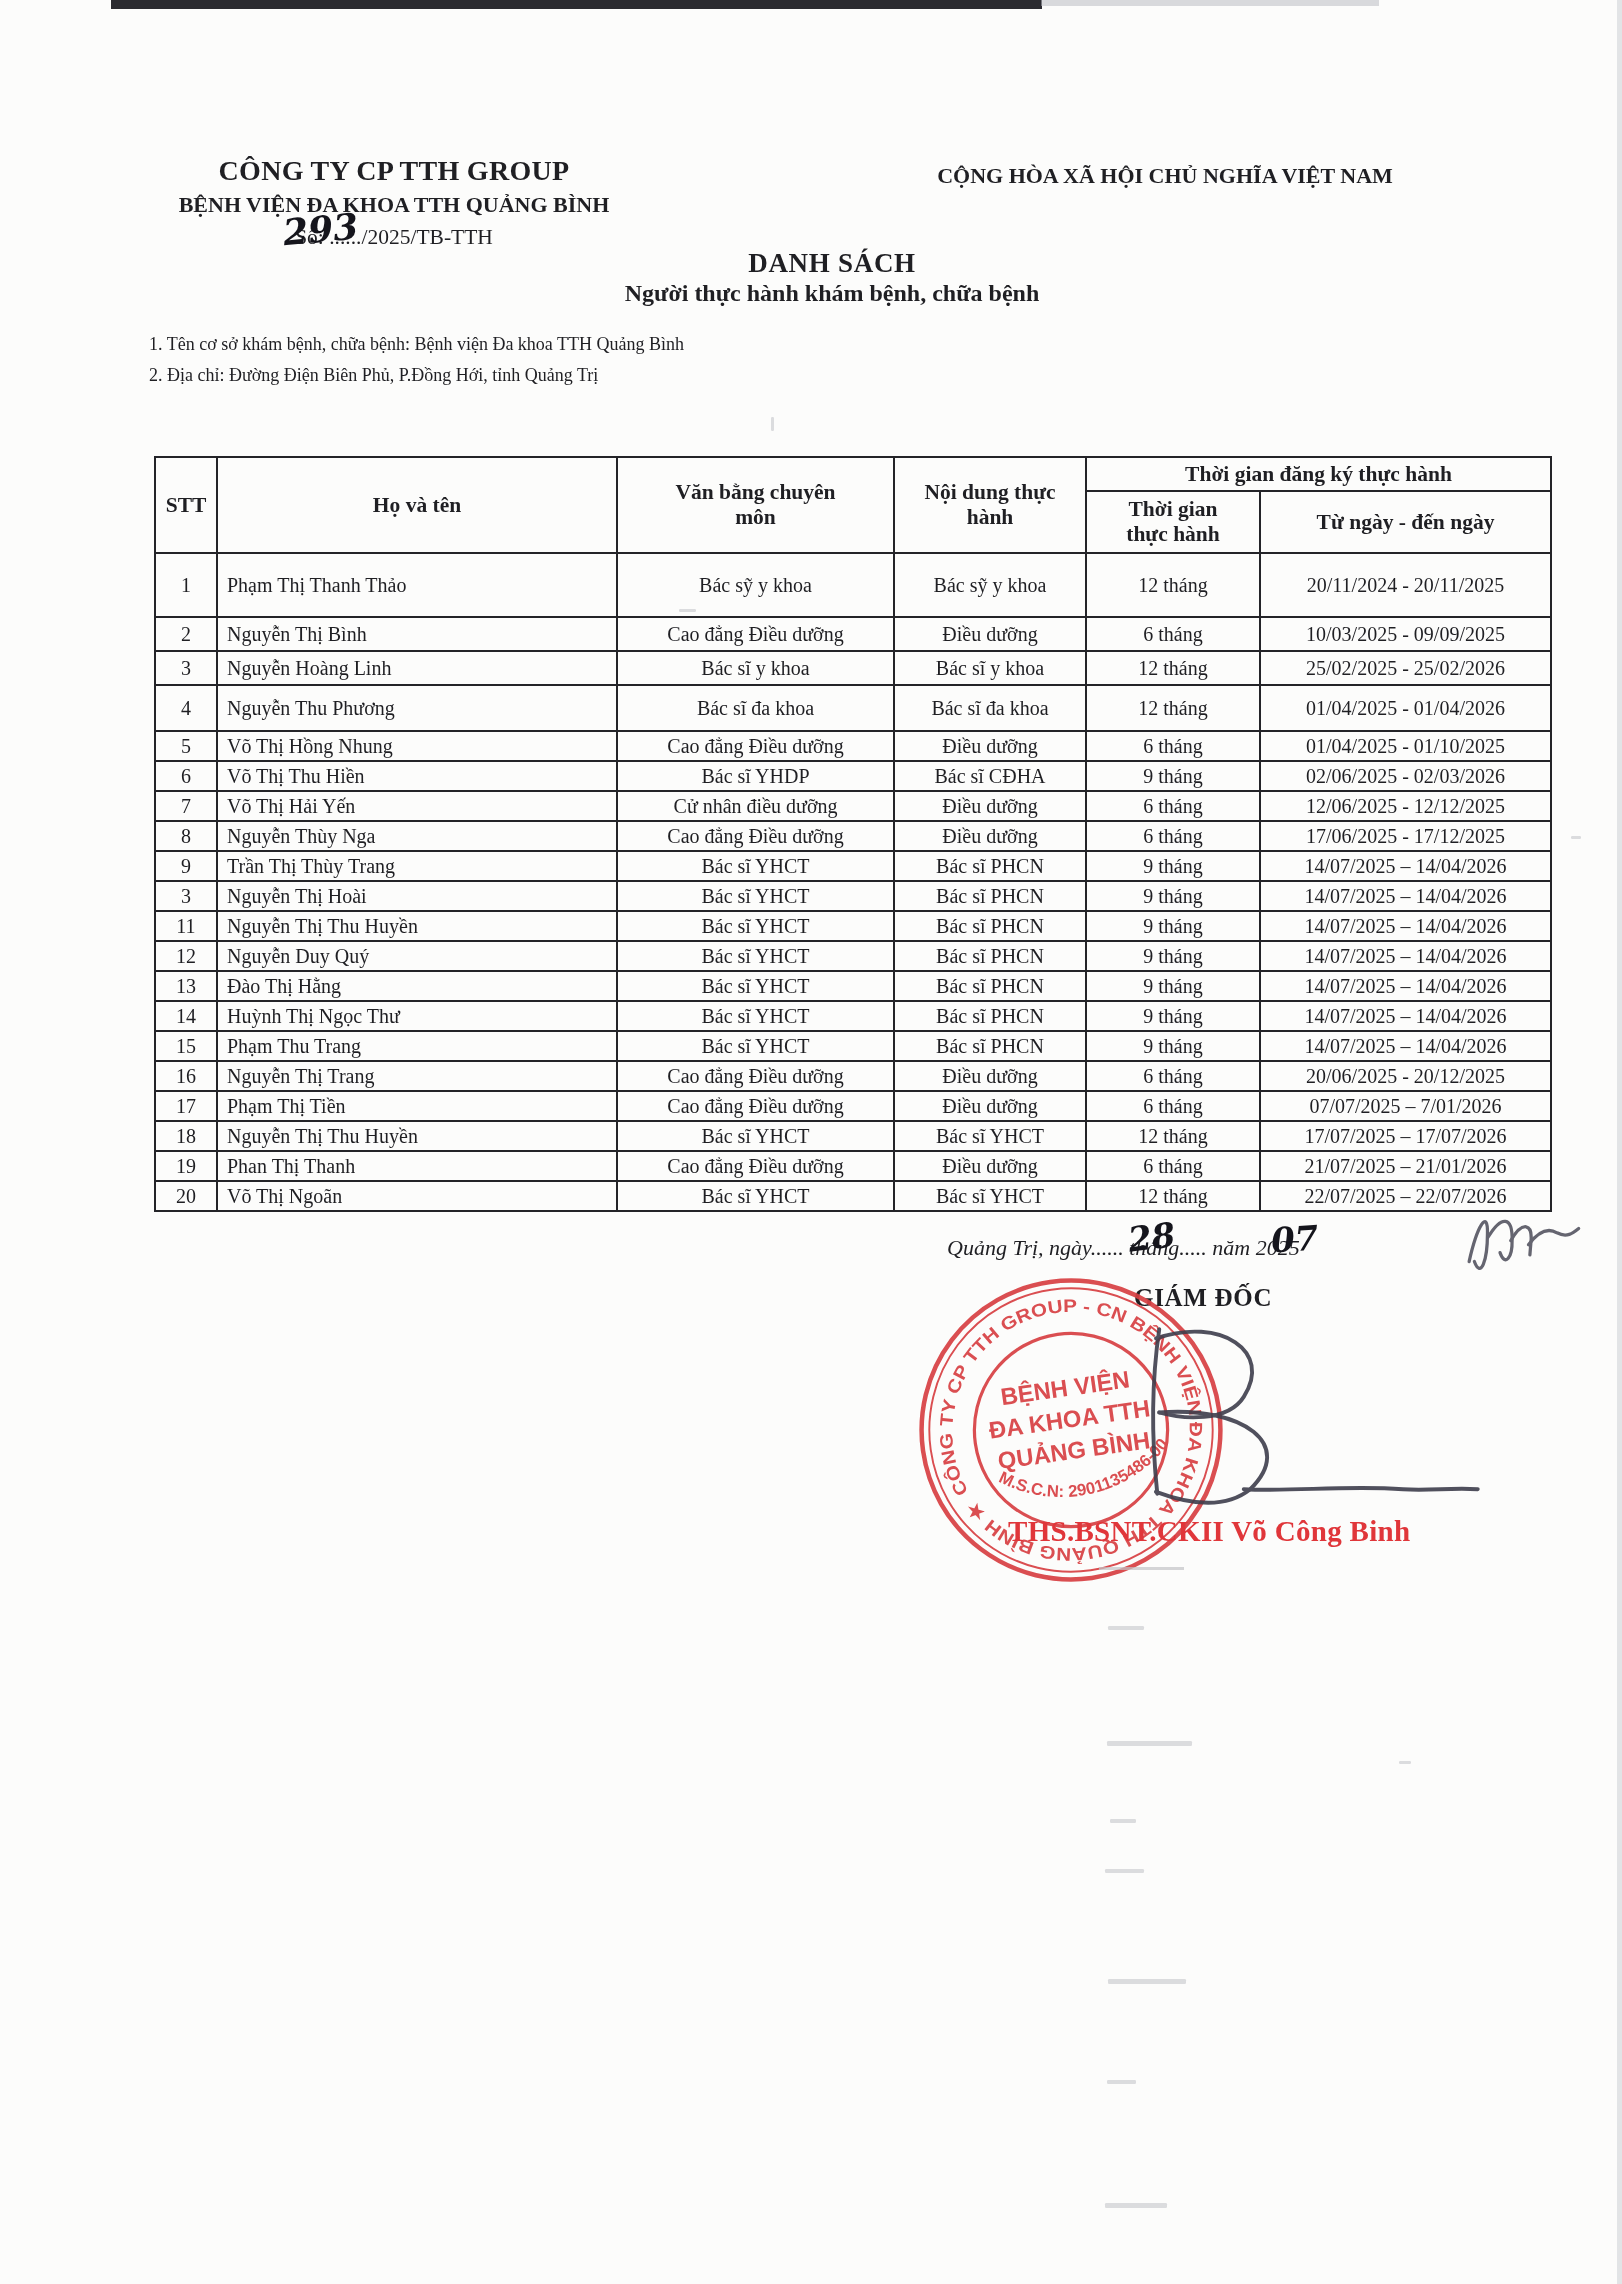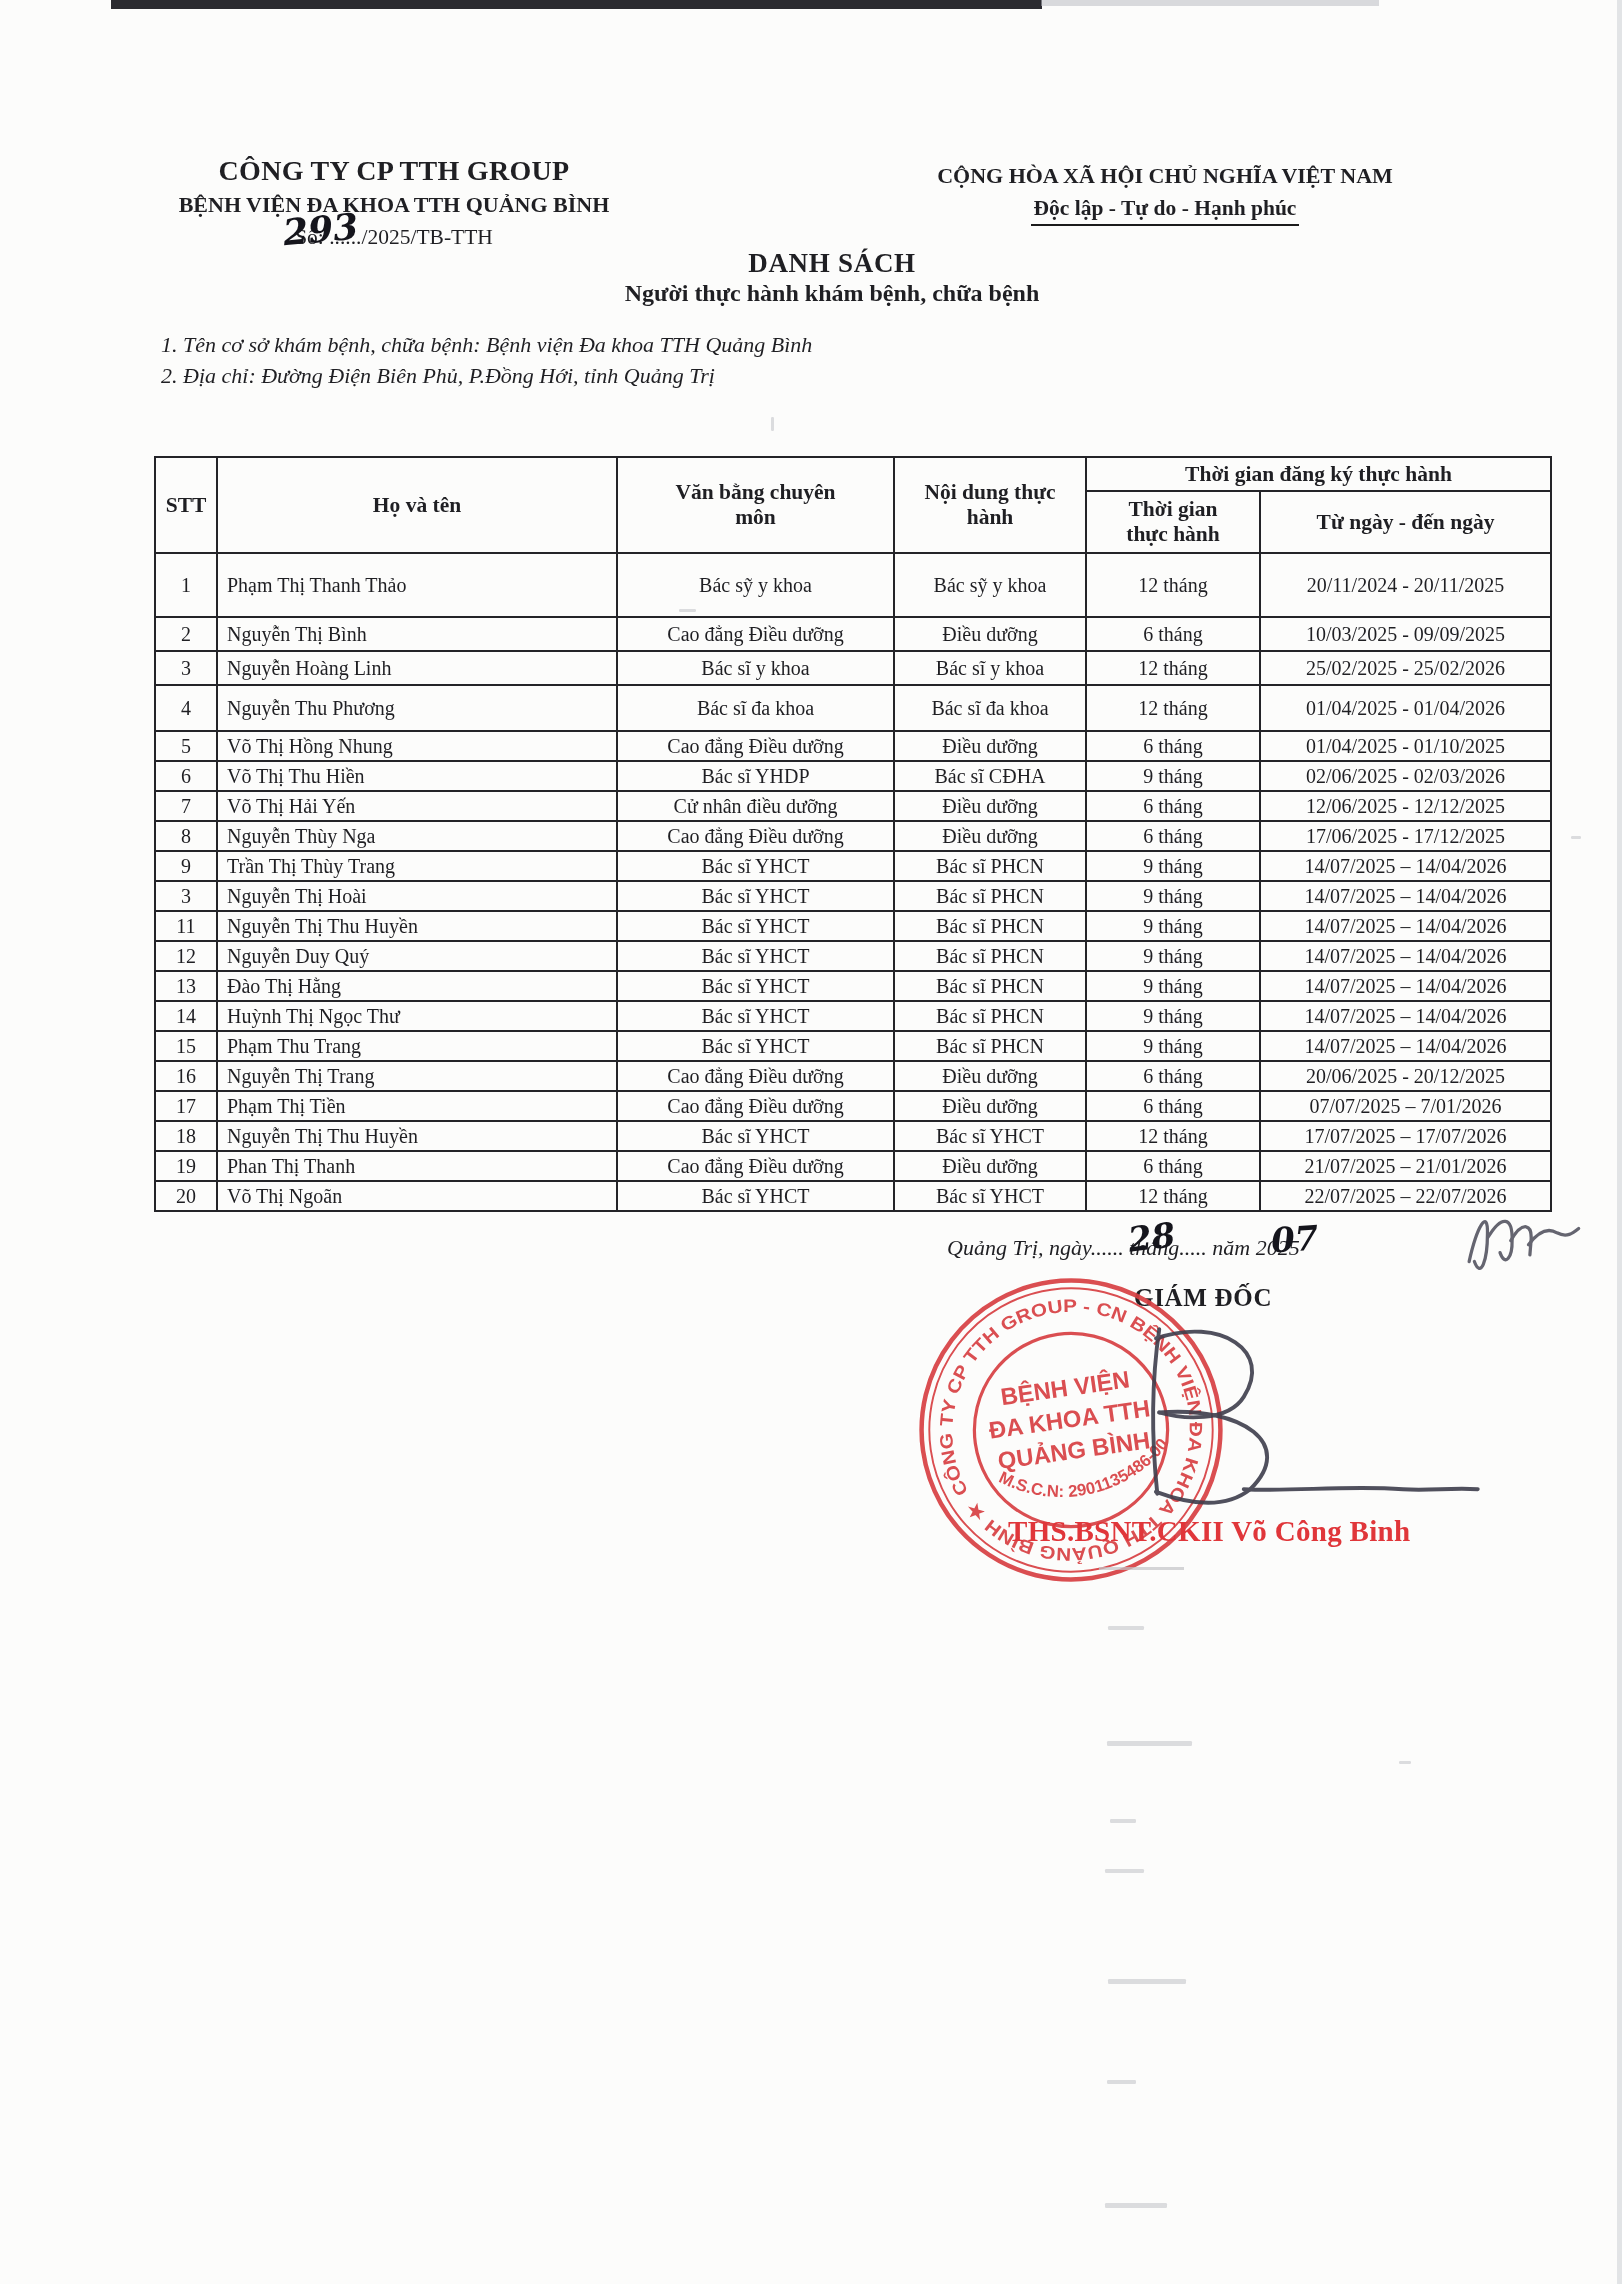--- a/index.html
+++ b/index.html
@@ -31,21 +31,21 @@
   .so-line{font-size:21.5px;margin-top:6.5px;position:relative;}
   .hand{font-family:"DejaVu Serif",serif;font-style:italic;font-weight:bold;color:#15151c;}
   .hand-docno{position:absolute;left:117px;top:-17px;font-size:36px;transform:rotate(-5deg);}
   .header-right{position:absolute;left:908px;top:163px;width:514px;text-align:center;}
   .header-right .l1{font-weight:bold;font-size:22px;}
   .header-right .motto{display:inline-block;font-weight:bold;font-size:21.5px;margin-top:6.5px;padding:0 2.6px 3.3px 2.6px;border-bottom:2px solid #1b1b1b;}
 
   .doc-title{position:absolute;left:0;top:248px;width:100%;text-align:center;font-weight:bold;font-size:27px;letter-spacing:0.7px;transform:translateX(21px);}
   .doc-subtitle{position:absolute;left:0;top:280px;width:100%;text-align:center;font-weight:bold;font-size:24px;transform:translateX(21px);}
 
-  .intro-list{position:absolute;left:161px;top:329px;font-size:22px;line-height:31px;font-style:italic;}
+  .intro-list{position:absolute;left:149px;top:329px;font-size:18px;line-height:31px;}
 
   
   .tbl-wrap{position:absolute;left:154px;top:456px;}
   table{border-collapse:collapse;table-layout:fixed;width:1396px;}
   th,td{border:2px solid #242428;padding:0;overflow:hidden;}
   table{border:2.6px solid #1d1d21;}
   th{font-size:21.5px;font-weight:bold;text-align:center;vertical-align:middle;}
   td{font-size:20px;text-align:center;vertical-align:middle;}
   thead tr:nth-child(1){height:34px;}
   thead tr:nth-child(2){height:62px;}
@@ -84,21 +84,20 @@
     <div class="l2">BỆNH VIỆN ĐA KHOA TTH QUẢNG BÌNH</div>
     <div class="so-line">
       <span>Số:</span>
       <span>....../2025/TB-TTH</span>
       <span class="hand hand-docno">293</span>
     </div>
   </div>
 
   <div class="header-right">
     <div class="l1">CỘNG HÒA XÃ HỘI CHỦ NGHĨA VIỆT NAM</div>
-    <div><span class="motto">Độc lập - Tự do - Hạnh phúc</span></div>
   </div>
 
   <div class="doc-title">DANH SÁCH</div>
   <div class="doc-subtitle">Người thực hành khám bệnh, chữa bệnh</div>
 
   <div class="intro-list">
     <div>1. Tên cơ sở khám bệnh, chữa bệnh: Bệnh viện Đa khoa TTH Quảng Bình</div>
     <div>2. Địa chỉ: Đường Điện Biên Phủ, P.Đồng Hới, tỉnh Quảng Trị</div>
   </div>
 

